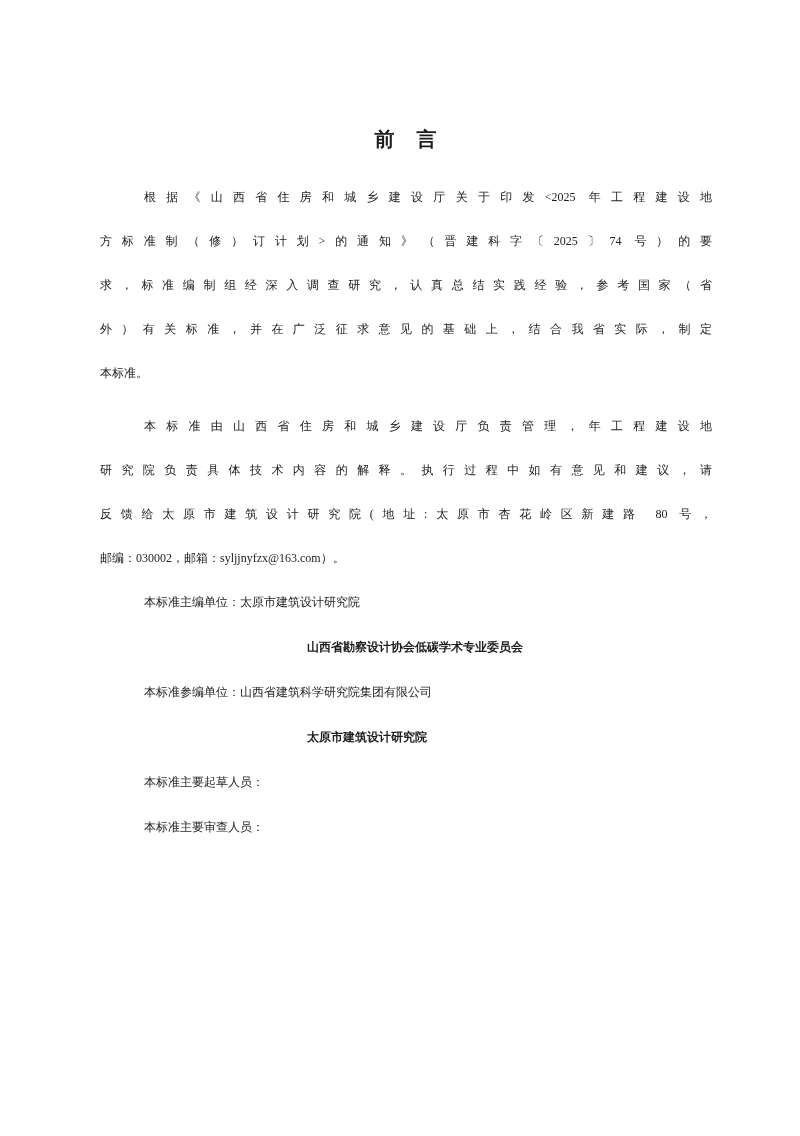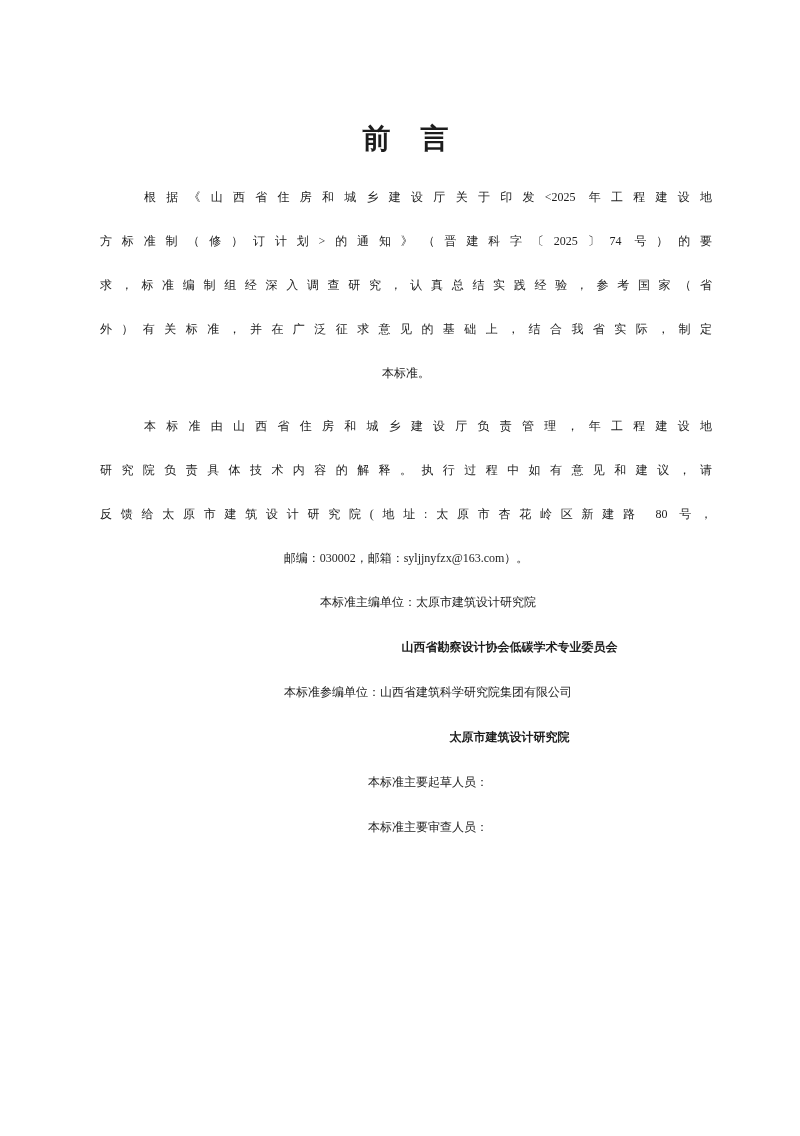--- a/index.html
+++ b/index.html
@@ -11,34 +11,33 @@
     background: #ffffff;
     color: #1d1d1d;
     box-sizing: border-box;
     padding: 121px 88px 0 100px;
     font-family: "Liberation Serif", "DejaVu Serif", serif;
     overflow: hidden;
   }
   .doc-title {
     font-family: "Liberation Sans", "DejaVu Sans", sans-serif;
     font-weight: 700;
-    font-size: 28px;
+    font-size: 20px;
     line-height: 36px;
     text-align: center;
     letter-spacing: 1px;
   }
   .content {
     margin-top: 18px;
     font-size: 12px;
   }
   .para { margin: 0; }
   .para .line {
     line-height: 44px;
     min-height: 44px;
-    text-align: center;
   }
   .para.credits .line {
     line-height: 45px;
     min-height: 45px;
   }
   .para.spaced { margin-top: 9px; }
   .line.indent { text-indent: 44px; }
   .line.fill {
     text-align: justify;
     text-align-last: justify;

